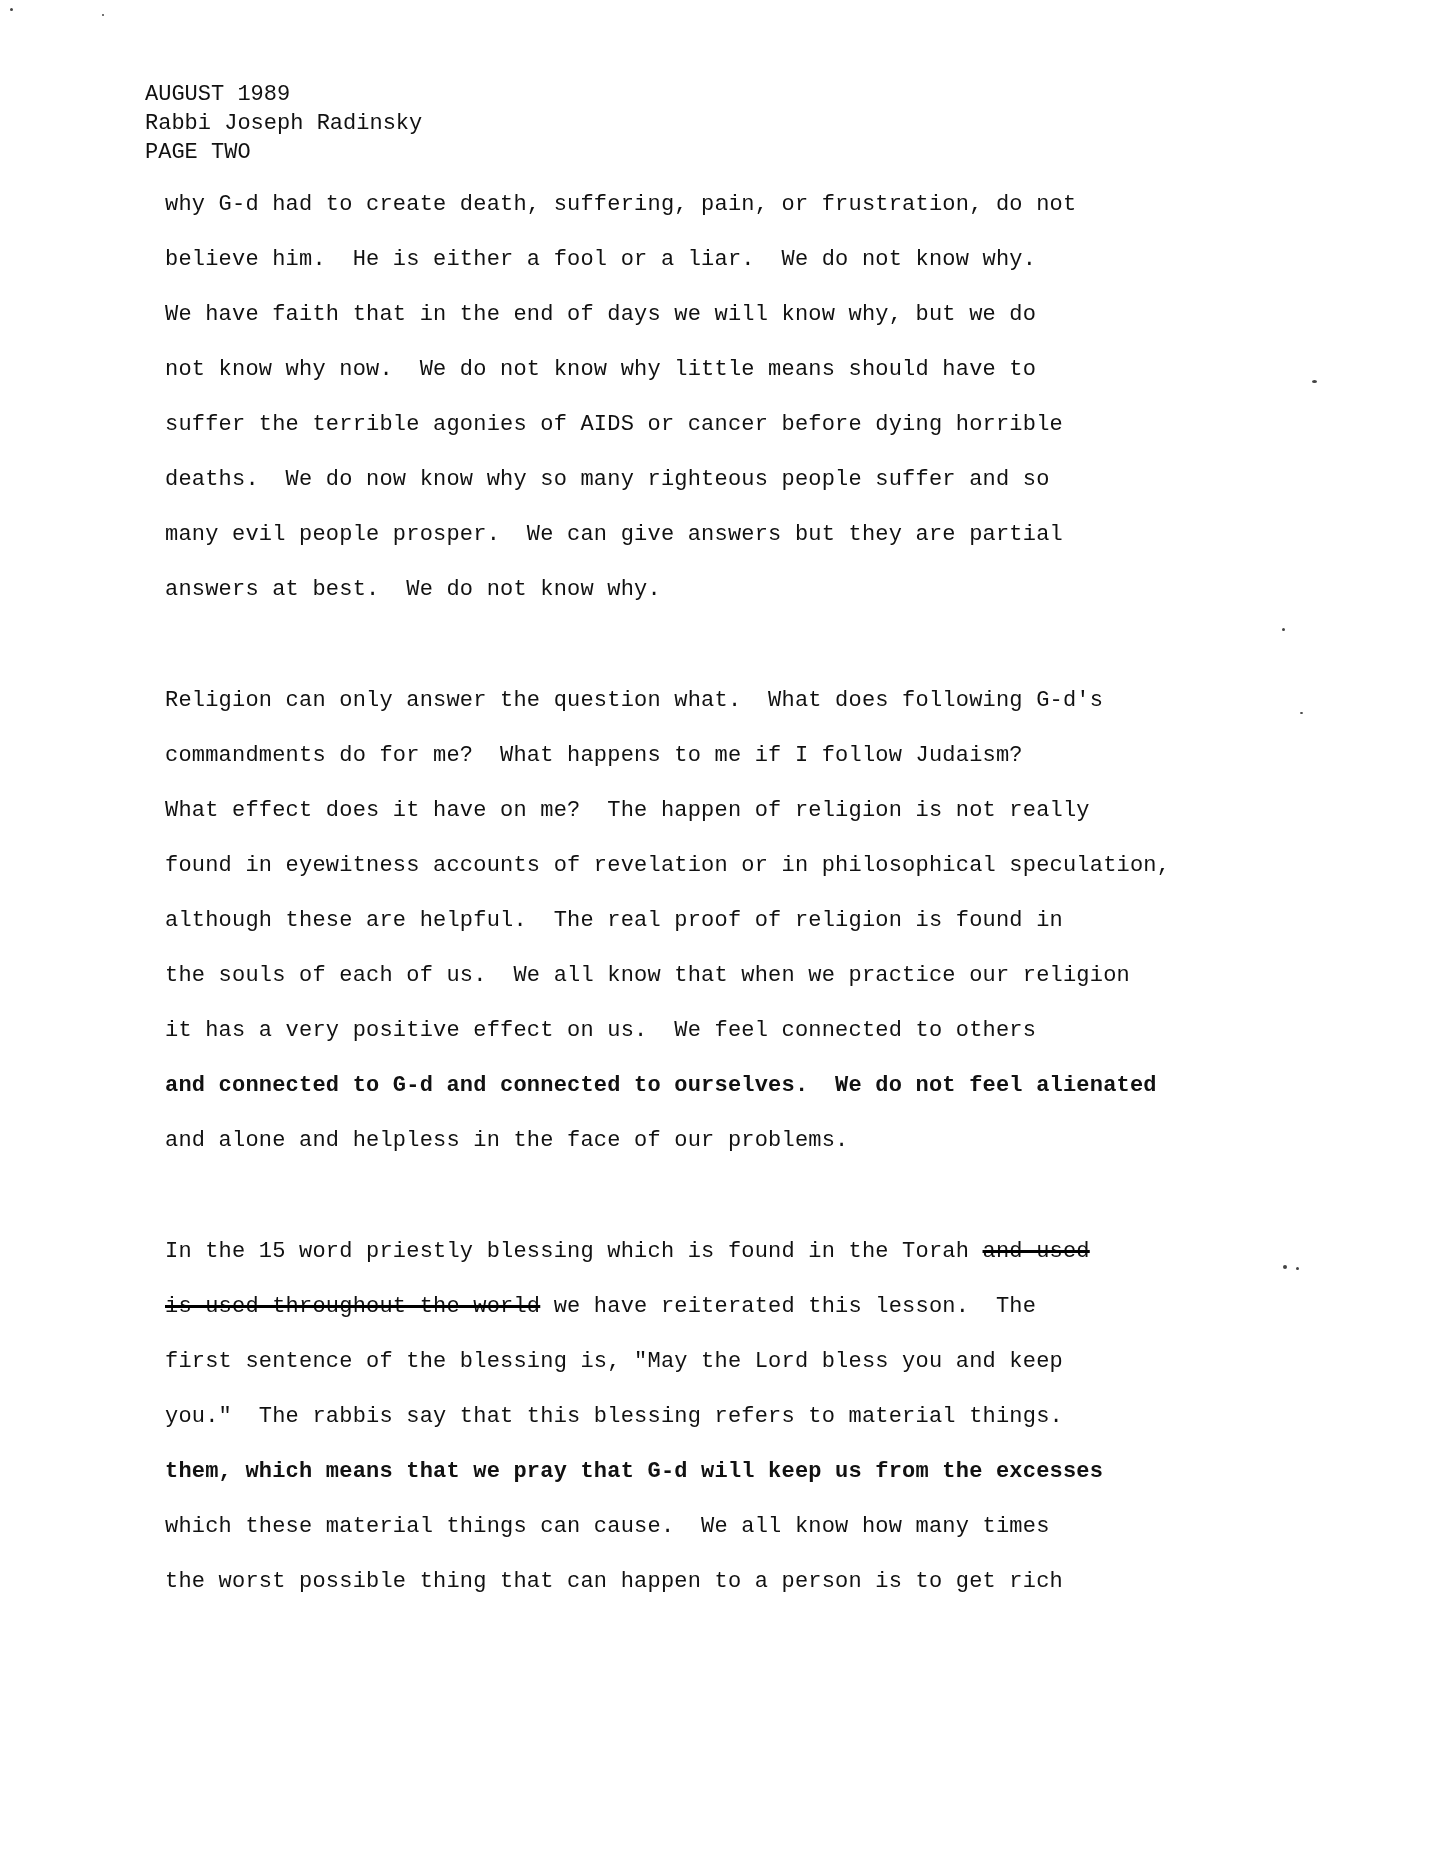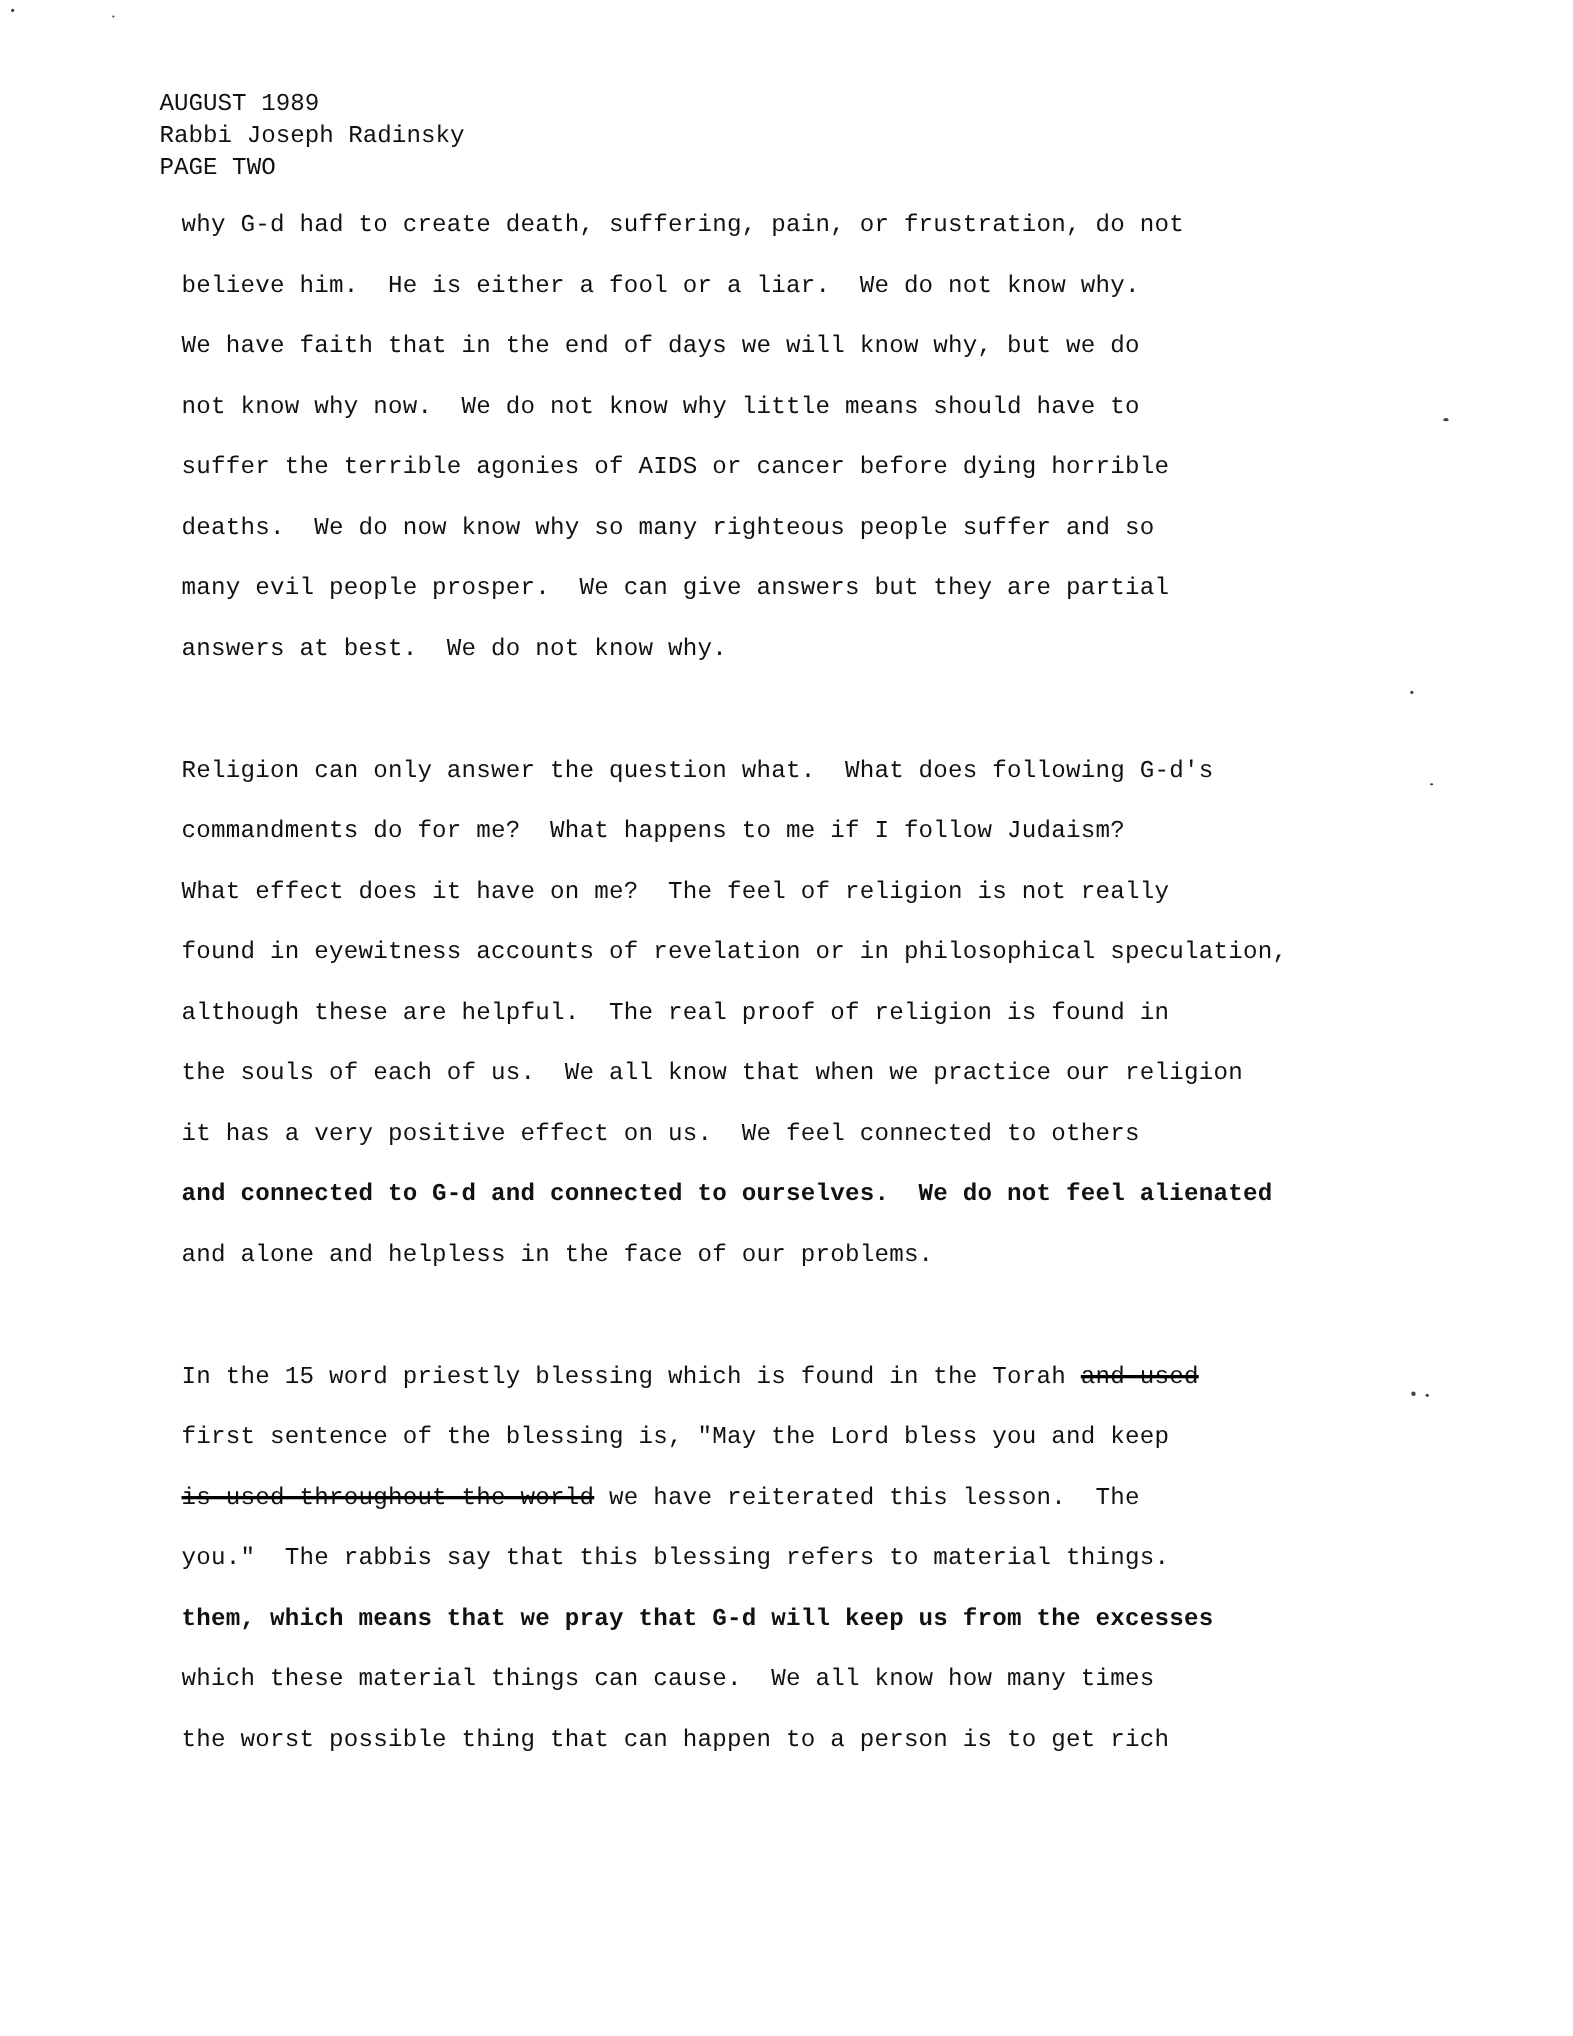--- a/index.html
+++ b/index.html
@@ -79,35 +79,35 @@
       <div class="line">deaths.  We do now know why so many righteous people suffer and so</div>
       <div class="line">many evil people prosper.  We can give answers but they are partial</div>
       <div class="line">answers at best.  We do not know why.</div>
     </div>
 
     <div class="para-gap"></div>
 
     <div>
       <div class="line">Religion can only answer the question what.  What does following G-d's</div>
       <div class="line">commandments do for me?  What happens to me if I follow Judaism?</div>
-      <div class="line">What effect does it have on me?  The feel of religion is not really</div>
+      <div class="line">What effect does it have on me?  The happen of religion is not really</div>
       <div class="line">found in eyewitness accounts of revelation or in philosophical speculation,</div>
       <div class="line">although these are helpful.  The real proof of religion is found in</div>
       <div class="line">the souls of each of us.  We all know that when we practice our religion</div>
       <div class="line">it has a very positive effect on us.  We feel connected to others</div>
       <div class="line bold">and connected to G-d and connected to ourselves.  We do not feel alienated</div>
       <div class="line">and alone and helpless in the face of our problems.</div>
     </div>
 
     <div class="para-gap"></div>
 
     <div>
       <div class="line"><span>In the 15 word priestly blessing which is found in the Torah </span><span class="strike">and used</span></div>
+      <div class="line"><span class="strike">is used throughout the world</span><span> we have reiterated this lesson.  The</span></div>
       <div class="line">first sentence of the blessing is, "May the Lord bless you and keep</div>
-      <div class="line"><span class="strike">is used throughout the world</span><span> we have reiterated this lesson.  The</span></div>
       <div class="line">you."  The rabbis say that this blessing refers to material things.</div>
       <div class="line bold">them, which means that we pray that G-d will keep us from the excesses</div>
       <div class="line">which these material things can cause.  We all know how many times</div>
       <div class="line">the worst possible thing that can happen to a person is to get rich</div>
     </div>
   </div>
 
   <div class="speck" style="left:10px;top:8px;width:3px;height:3px;"></div>
   <div class="speck" style="left:102px;top:14px;width:2px;height:2px;"></div>
   <div class="speck" style="left:1312px;top:380px;width:5px;height:3px;"></div>

